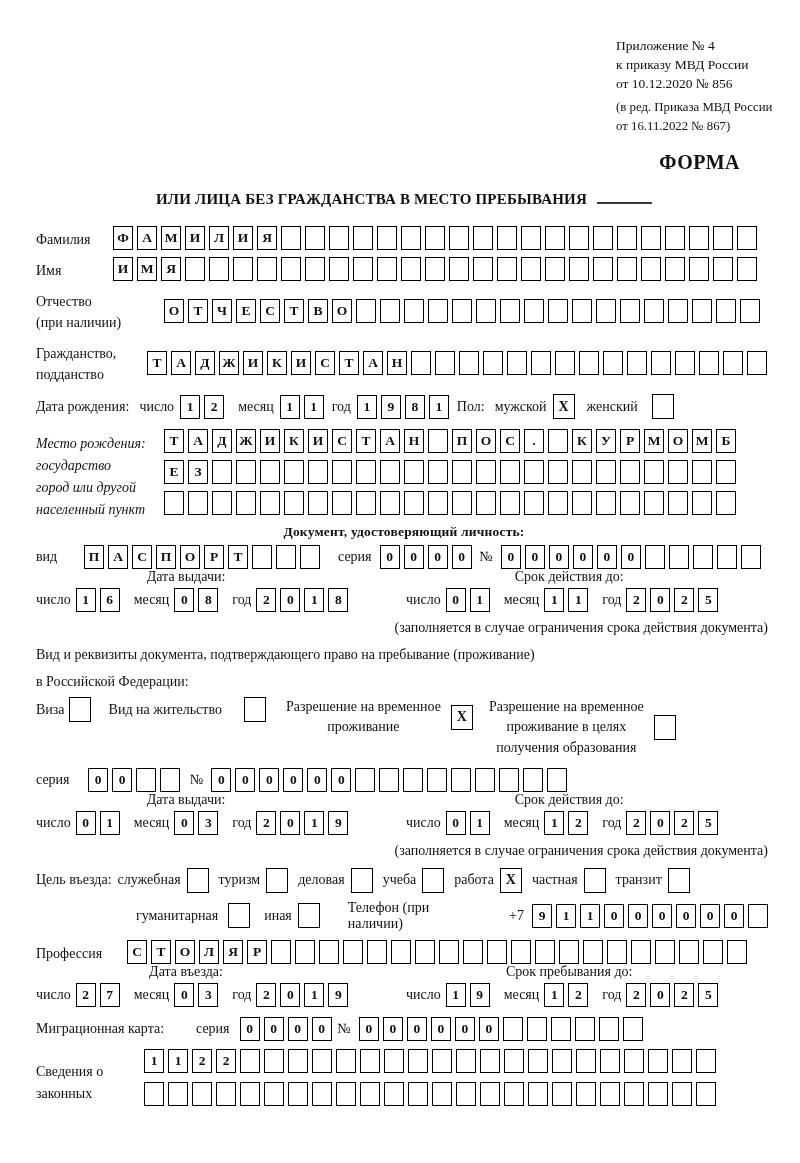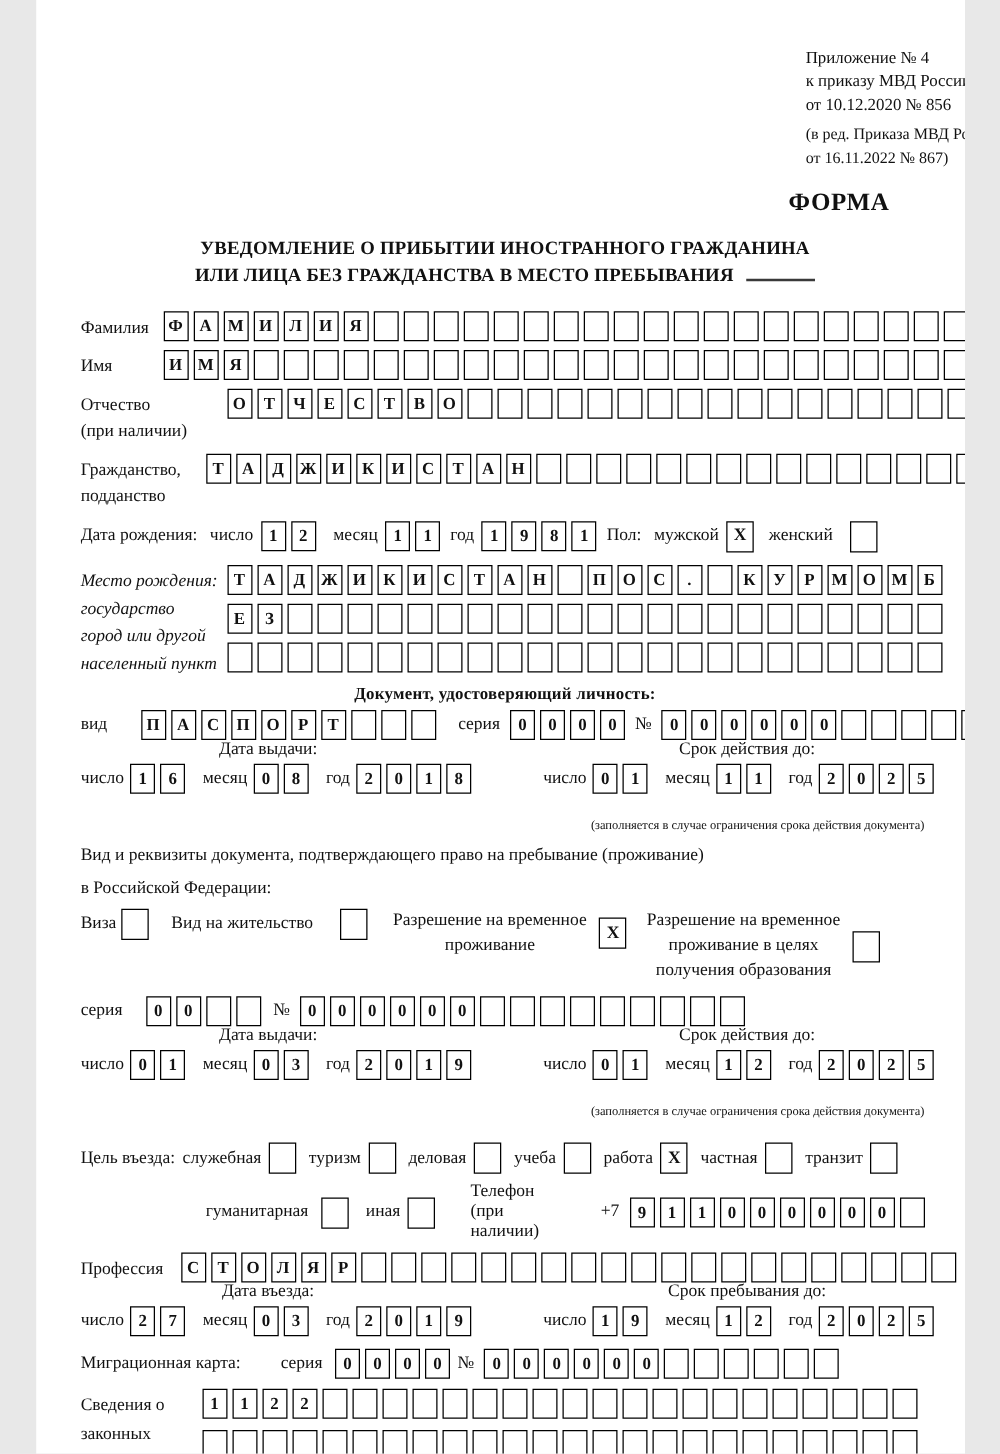--- a/index.html
+++ b/index.html
@@ -1,32 +1,32 @@
 <!DOCTYPE html>
 <html><head>
 <meta charset="utf-8">
 <style>
   html,body{margin:0;padding:0;background:#e8e8e8;}
   .page{
-    width:743px;height:1163px;background:#ffffff;margin:0 auto;
+    width:800px;height:1163px;background:#ffffff;margin:0 auto;
     font-family:"Liberation Serif","DejaVu Serif",serif;color:#111;
     position:relative;overflow:hidden;box-sizing:border-box;
     padding:36px 28px 0 36px;
   }
   
   .hdr{margin-left:580px;width:190px;font-size:13.5px;line-height:1.42;}
   .hdr .ed{font-size:12.8px;}
   .hdr .ed-first{margin-top:5px;}
   .forma{font-weight:bold;font-size:20px;text-align:right;padding-right:32px;margin-top:16px;letter-spacing:.5px;}
   
   .title{font-weight:bold;font-size:15px;text-align:center;margin-top:14px;line-height:1.5;letter-spacing:.2px;}
   .blank{display:inline-block;width:55px;border-bottom:2px solid #3a3a3a;height:13px;margin-left:10px;}
   .sec{font-weight:bold;font-size:13.6px;text-align:center;margin-top:22px;letter-spacing:.2px;white-space:nowrap;}
   
-  .frow{display:flex;align-items:flex-start;margin-top:7px;}
+  .frow{display:flex;align-items:center;margin-top:7px;gap:11px;}
   .flabel{font-size:14px;line-height:1.5;padding-top:3px;flex:none;}
   .cells{display:inline-flex;flex:none;}
   .cell{
     box-sizing:border-box;flex:none;width:20px;height:24px;margin-right:4px;
     border:1.6px solid #000;display:inline-flex;align-items:center;justify-content:center;
     font-size:13.5px;font-weight:bold;background:#fff;
   }
   .cellrows .cells{margin-bottom:7px;}
   .cb{
     box-sizing:border-box;flex:none;width:22px;height:25px;border:1.6px solid #000;
@@ -34,21 +34,21 @@
   }
   .inlrow{display:flex;align-items:center;font-size:14px;}
   .inlrow .w{margin:0 6px 0 10px;}
   
   .dates{display:flex;margin-top:0;}
   .dgroup{flex:none;}
   .dhead{font-size:14px;text-align:center;margin-bottom:3px;}
   .drow{display:flex;align-items:center;font-size:14px;}
   .drow .w{margin-right:5px;}
   .drow .cells{margin-right:10px;}
-  .note{font-size:10px;text-align:right;margin-top:20px;padding-right:4px;}
+  .note{font-size:14px;text-align:right;margin-top:8px;padding-right:4px;}
   .plain{font-size:14px;line-height:1.6;}
   .optrow{display:flex;align-items:flex-start;margin-top:4px;font-size:14px;}
   .opt{display:flex;align-items:center;}
   .optlines{text-align:center;line-height:1.45;}
 </style>
 </head>
 <body>
 
 <div class="page">
 
@@ -56,21 +56,20 @@
     <div>Приложение № 4</div>
     <div>к приказу МВД России</div>
     <div>от 10.12.2020 № 856</div>
     <div class="ed ed-first">(в ред. Приказа МВД России</div>
     <div class="ed">от 16.11.2022 № 867)</div>
   </div>
 
   <div class="forma">ФОРМА</div>
 
   <div class="title">
-    <div>УВЕДОМЛЕНИЕ О ПРИБЫТИИ ИНОСТРАННОГО ГРАЖДАНИНА</div>
     <div>
       <span>ИЛИ ЛИЦА БЕЗ ГРАЖДАНСТВА В МЕСТО ПРЕБЫВАНИЯ</span><span class="blank"></span>
     </div>
   </div>
 
 
   <div class="frow" style="margin-top:16px;">
     <div class="flabel" style="width:66px;">Фамилия</div>
     <div class="cells">
         <span class="cell">Ф</span>
@@ -505,21 +504,21 @@
             <span class="cell">2</span>
             <span class="cell">0</span>
             <span class="cell">2</span>
             <span class="cell">5</span>
           </span>
       </div>
     </div>
   </div>
   <div class="note">(заполняется в случае ограничения срока действия документа)</div>
 
-  <div class="inlrow" style="margin-top:19px;">
+  <div class="inlrow" style="margin-top:9px;">
     <span>Цель въезда:</span>
     <span class="w" style="margin-left:6px;">служебная</span>
     <span class="cb"></span>
     <span class="w">туризм</span>
     <span class="cb"></span>
     <span class="w">деловая</span>
     <span class="cb"></span>
     <span class="w">учеба</span>
     <span class="cb"></span>
     <span class="w">работа</span>

